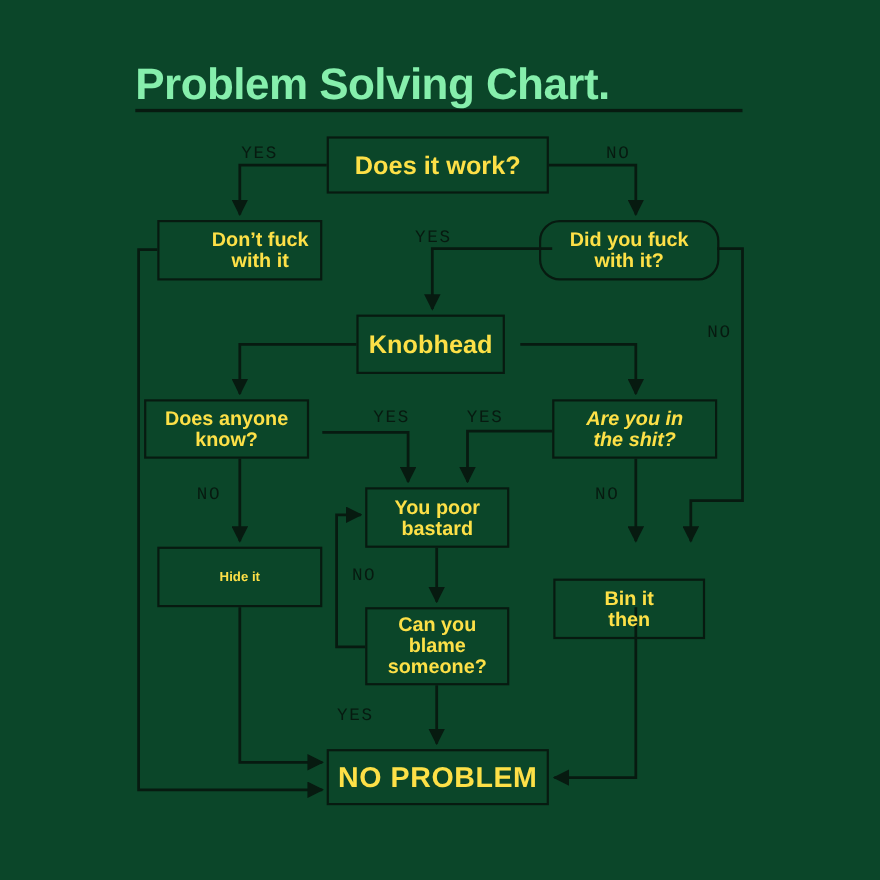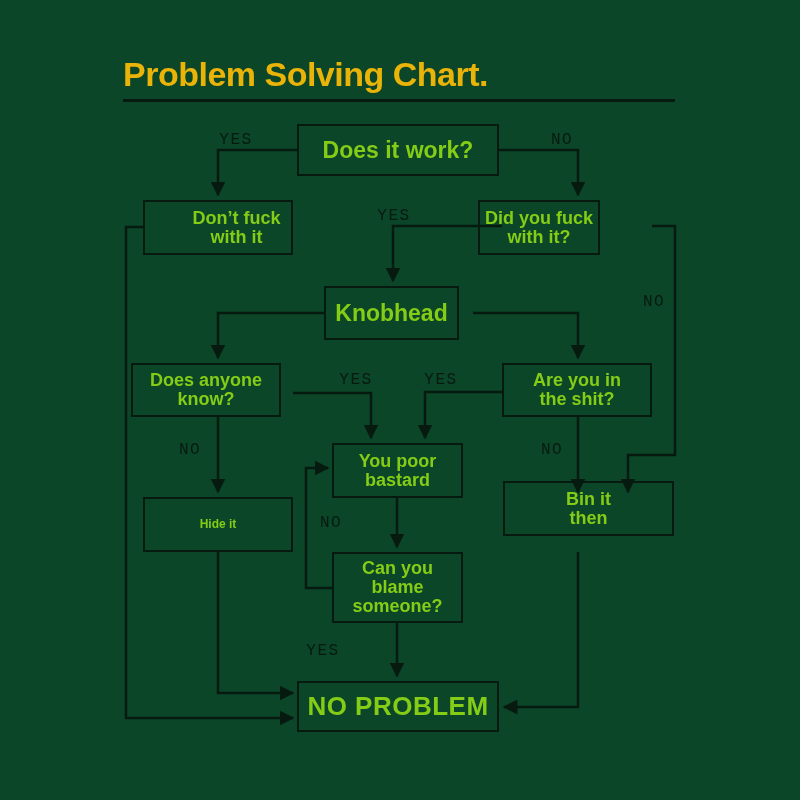--- a/index.html
+++ b/index.html
@@ -4,32 +4,32 @@
 <style>
   html,body{margin:0;padding:0;}
   body{
     width:800px;height:800px;position:relative;overflow:hidden;
     background:#0b4629;
     font-family:"Liberation Sans","DejaVu Sans",sans-serif;
     color:#071a10;
   }
   .title{
     position:absolute;left:123px;top:55px;
-    font-size:34px;font-weight:bold;letter-spacing:-0.5px;
-    color:#eab308;white-space:nowrap;
+    font-size:40px;font-weight:bold;letter-spacing:-0.5px;
+    color:#86efac;white-space:nowrap;
   }
   .title-rule{
     position:absolute;left:123px;top:99px;width:552px;height:3px;
     background:#071a10;
   }
   .node{
     position:absolute;box-sizing:border-box;
     border:2.5px solid #071a10;
     display:flex;align-items:center;justify-content:center;
-    text-align:center;font-weight:bold;color:#84cc16;
+    text-align:center;font-weight:bold;color:#fde047;
     white-space:pre-line;line-height:19px;font-size:18px;
   }
   .node.big{font-size:23px;line-height:24px;}
   .node.huge{font-size:26px;line-height:27px;letter-spacing:0.5px;}
   .edge-label{
     position:absolute;transform:translateX(-50%);
     font-size:16px;font-weight:400;letter-spacing:1.5px;
     color:#071a10;white-space:nowrap;line-height:16px;font-family:Liberation Mono, monospace;
   }
   svg.connectors{position:absolute;left:0;top:0;}
@@ -79,31 +79,31 @@
   <polyline points="578,552 578,707 504,707" marker-end="url(#arrow)"></polyline>
 
   <polyline points="218,552 218,693 293,693" marker-end="url(#arrow)"></polyline>
 
   <polyline points="143,227 126,227 126,718 293,718" marker-end="url(#arrow)"></polyline>
 </svg>
 
 <div class="node big" style="left:297px;top:124px;width:202px;height:52px;">Does it work?</div>
 <div class="node" style="left:143px;top:200px;width:150px;height:55px;padding-left:37px;">Don’t fuck
 with it</div>
-<div class="node" style="left:478px;top:200px;width:122px;height:55px;">Did you fuck
+<div class="node" style="left:490px;top:200px;width:164px;height:55px;border-radius:19px;">Did you fuck
 with it?</div>
 <div class="node big" style="left:324px;top:286px;width:135px;height:54px;">Knobhead</div>
 <div class="node" style="left:131px;top:363px;width:150px;height:54px;">Does anyone
 know?</div>
-<div class="node" style="left:502px;top:363px;width:150px;height:54px;">Are you in
+<div class="node" style="left:502px;top:363px;width:150px;height:54px;font-style:italic;">Are you in
 the shit?</div>
 <div class="node" style="left:332px;top:443px;width:131px;height:55px;text-align:center;">You poor
 bastard</div>
 <div class="node" style="left:143px;top:497px;width:150px;height:55px;font-size:12px;">Hide it</div>
-<div class="node" style="left:503px;top:481px;width:171px;height:55px;">Bin it
+<div class="node" style="left:503px;top:526px;width:138px;height:55px;">Bin it
 then</div>
 <div class="node" style="left:332px;top:552px;width:131px;height:71px;">Can you
 blame
 someone?</div>
 <div class="node huge" style="left:297px;top:681px;width:202px;height:51px;">NO PROBLEM</div>
 
 <div class="edge-label" style="left:236px;top:132px;">YES</div>
 <div class="edge-label" style="left:562px;top:132px;">NO</div>
 <div class="edge-label" style="left:394px;top:208px;">YES</div>
 <div class="edge-label" style="left:654px;top:294px;">NO</div>

